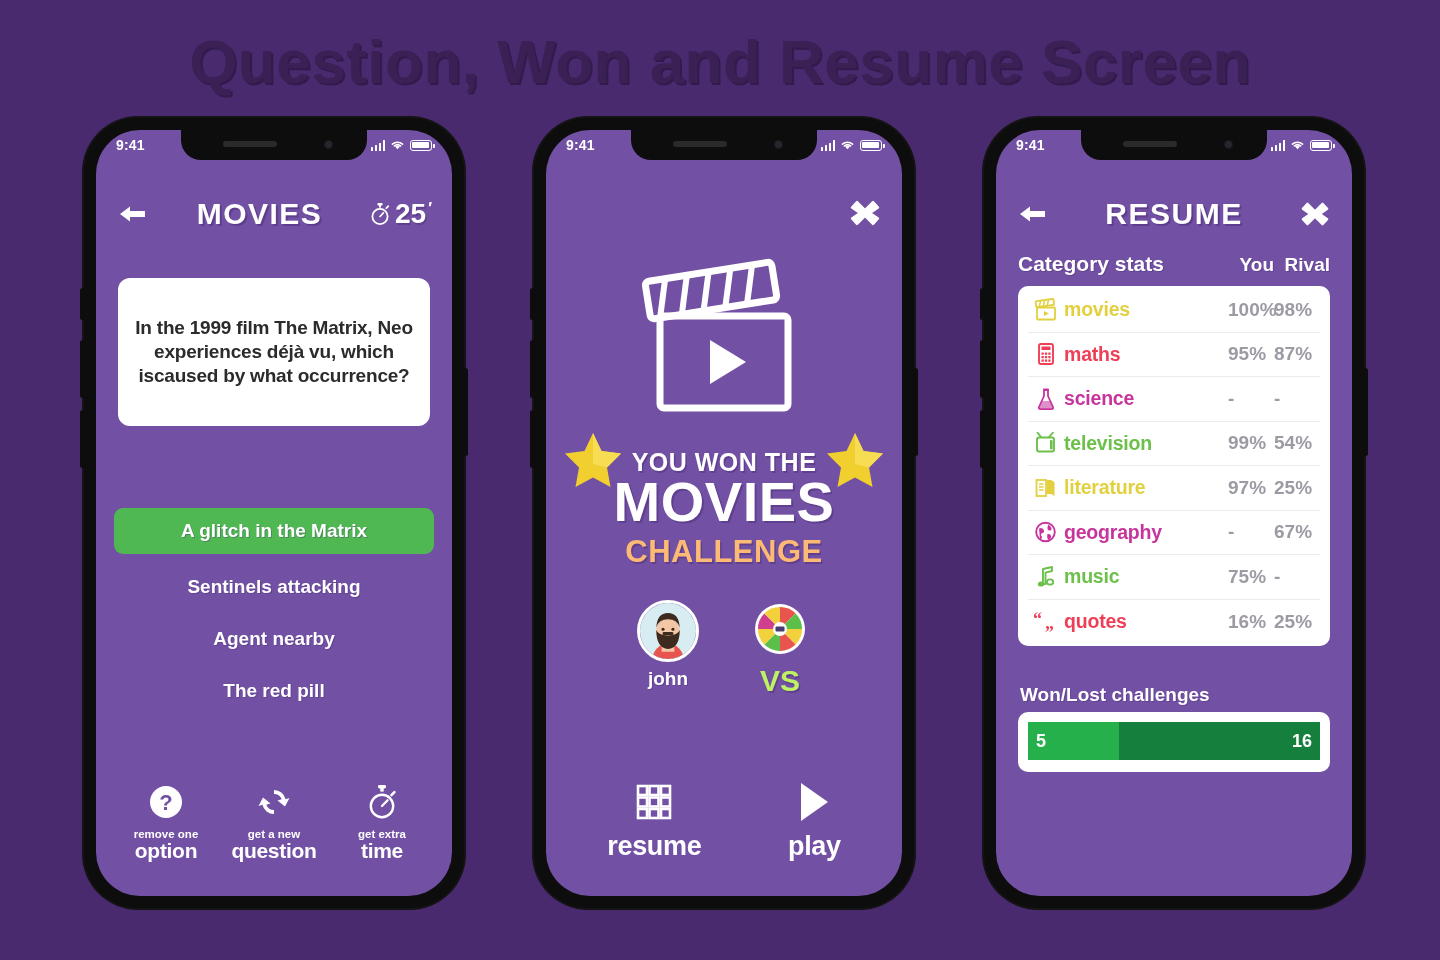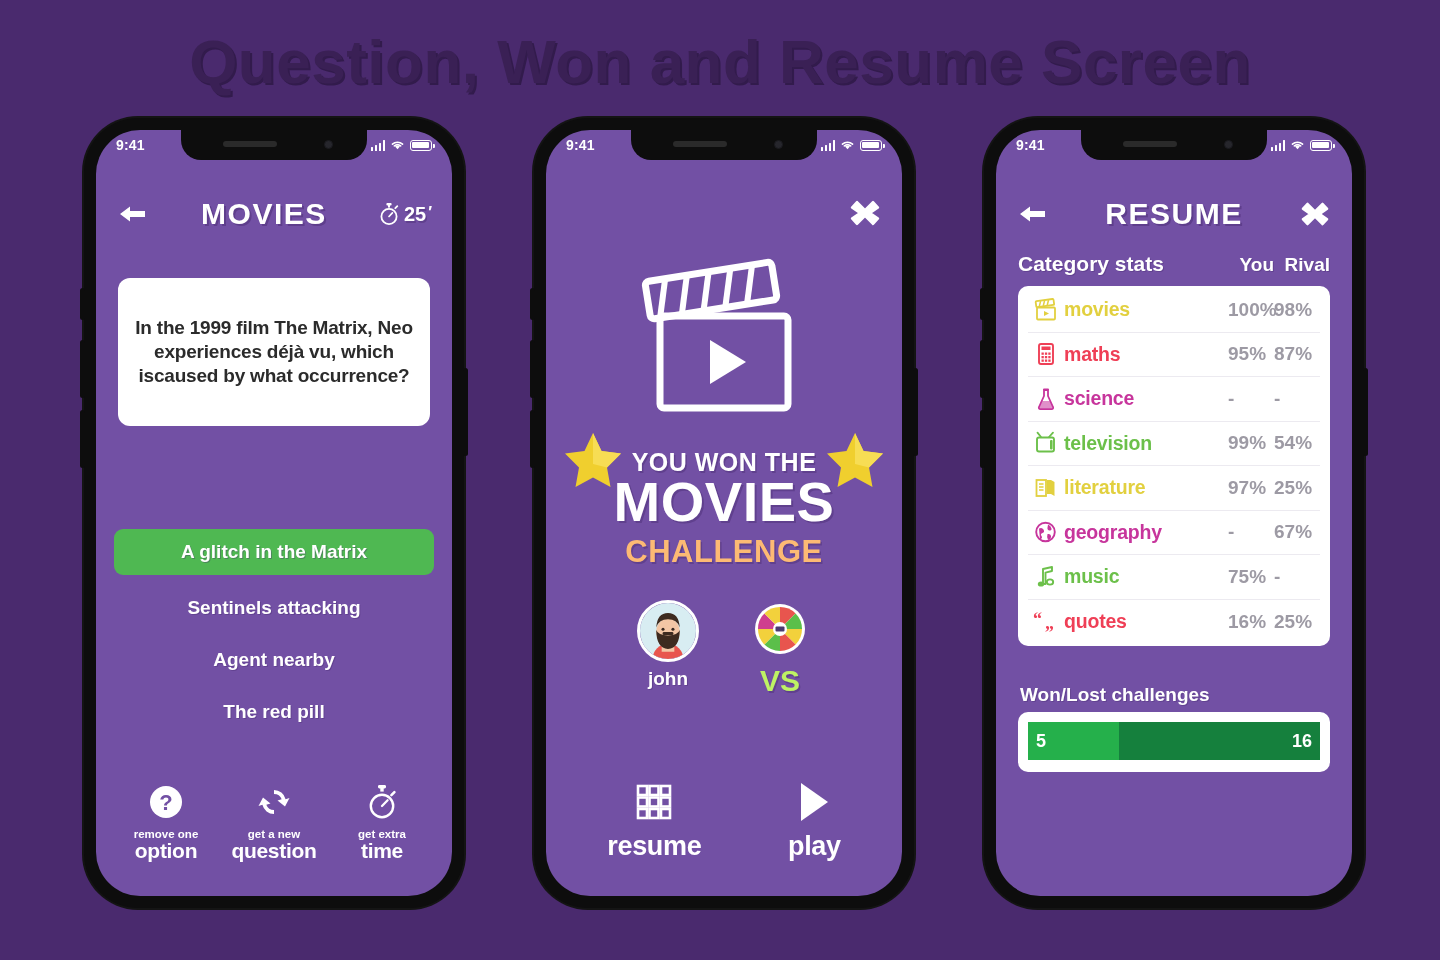--- a/index.html
+++ b/index.html
@@ -136,21 +136,21 @@
     width: 34px; height: 34px;
     display: flex; align-items: center; justify-content: center;
     cursor: pointer;
     flex-shrink: 0;
   }
   .timer-box {
     display: flex; align-items: center; gap: 4px;
     color: #fff;
   }
   .timer-val {
-    font-size: 20px; font-weight: bold;
+    font-size: 28px; font-weight: bold;
     text-shadow: 1.5px 1.5px 0 rgba(70,40,110,0.4);
   }
   .timer-tick {
     font-size: 16px; font-weight: bold;
     align-self: flex-start; margin-left: -2px; margin-top: 2px;
   }
 
   
   .q-card {
     position: absolute;
@@ -174,21 +174,20 @@
     color: #fff;
     padding: 15px 0;
     cursor: pointer;
     text-shadow: 1px 1px 0 rgba(70,40,110,0.35);
   }
   .answer.correct {
     background: #4fb852;
     border-radius: 9px;
     padding: 12px 0;
     margin-bottom: 7px;
-    margin-top: 21px;
   }
 
   .tools {
     position: absolute;
     left: 16px; bottom: 34px;
     width: 324px;
     display: flex; justify-content: space-around; align-items: flex-end;
   }
   .tool { text-align: center; cursor: pointer; width: 104px; }
   .tool-ico { height: 42px; display: flex; align-items: center; justify-content: center; margin-bottom: 5px; }

